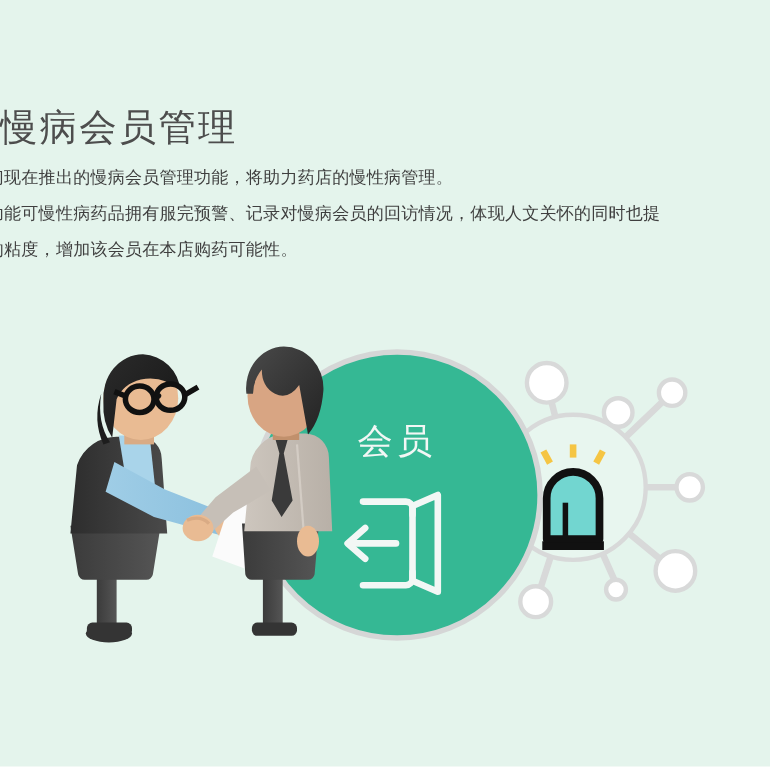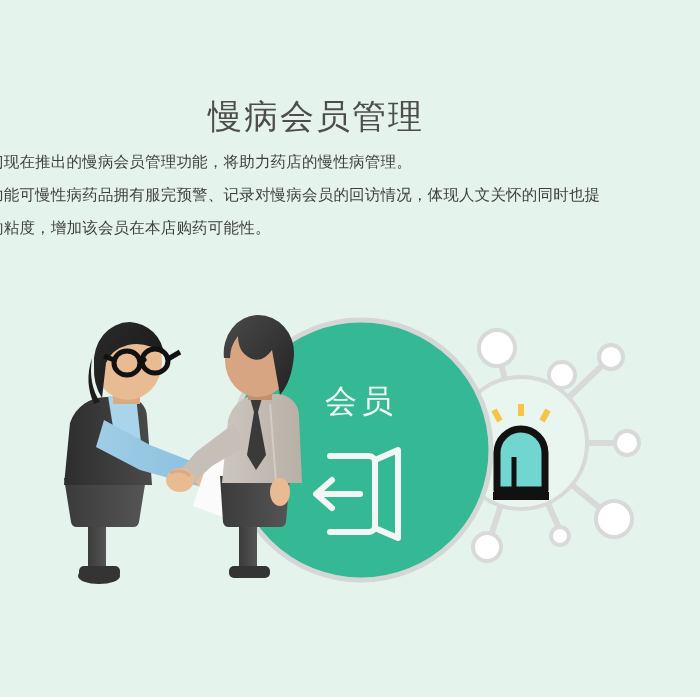--- a/index.html
+++ b/index.html
@@ -28,21 +28,20 @@
     height: 3px;
     background: #ffffff;
   }
 
   
   #title {
     position: absolute;
     left: 0;
     top: 70px;
     width: 632px;
-    text-align: center;
     font-size: 34px;
     line-height: 46px;
     font-weight: 300;
     color: #4d4d4d;
     letter-spacing: 2px;
     white-space: nowrap;
   }
 
   
   #body-copy {

